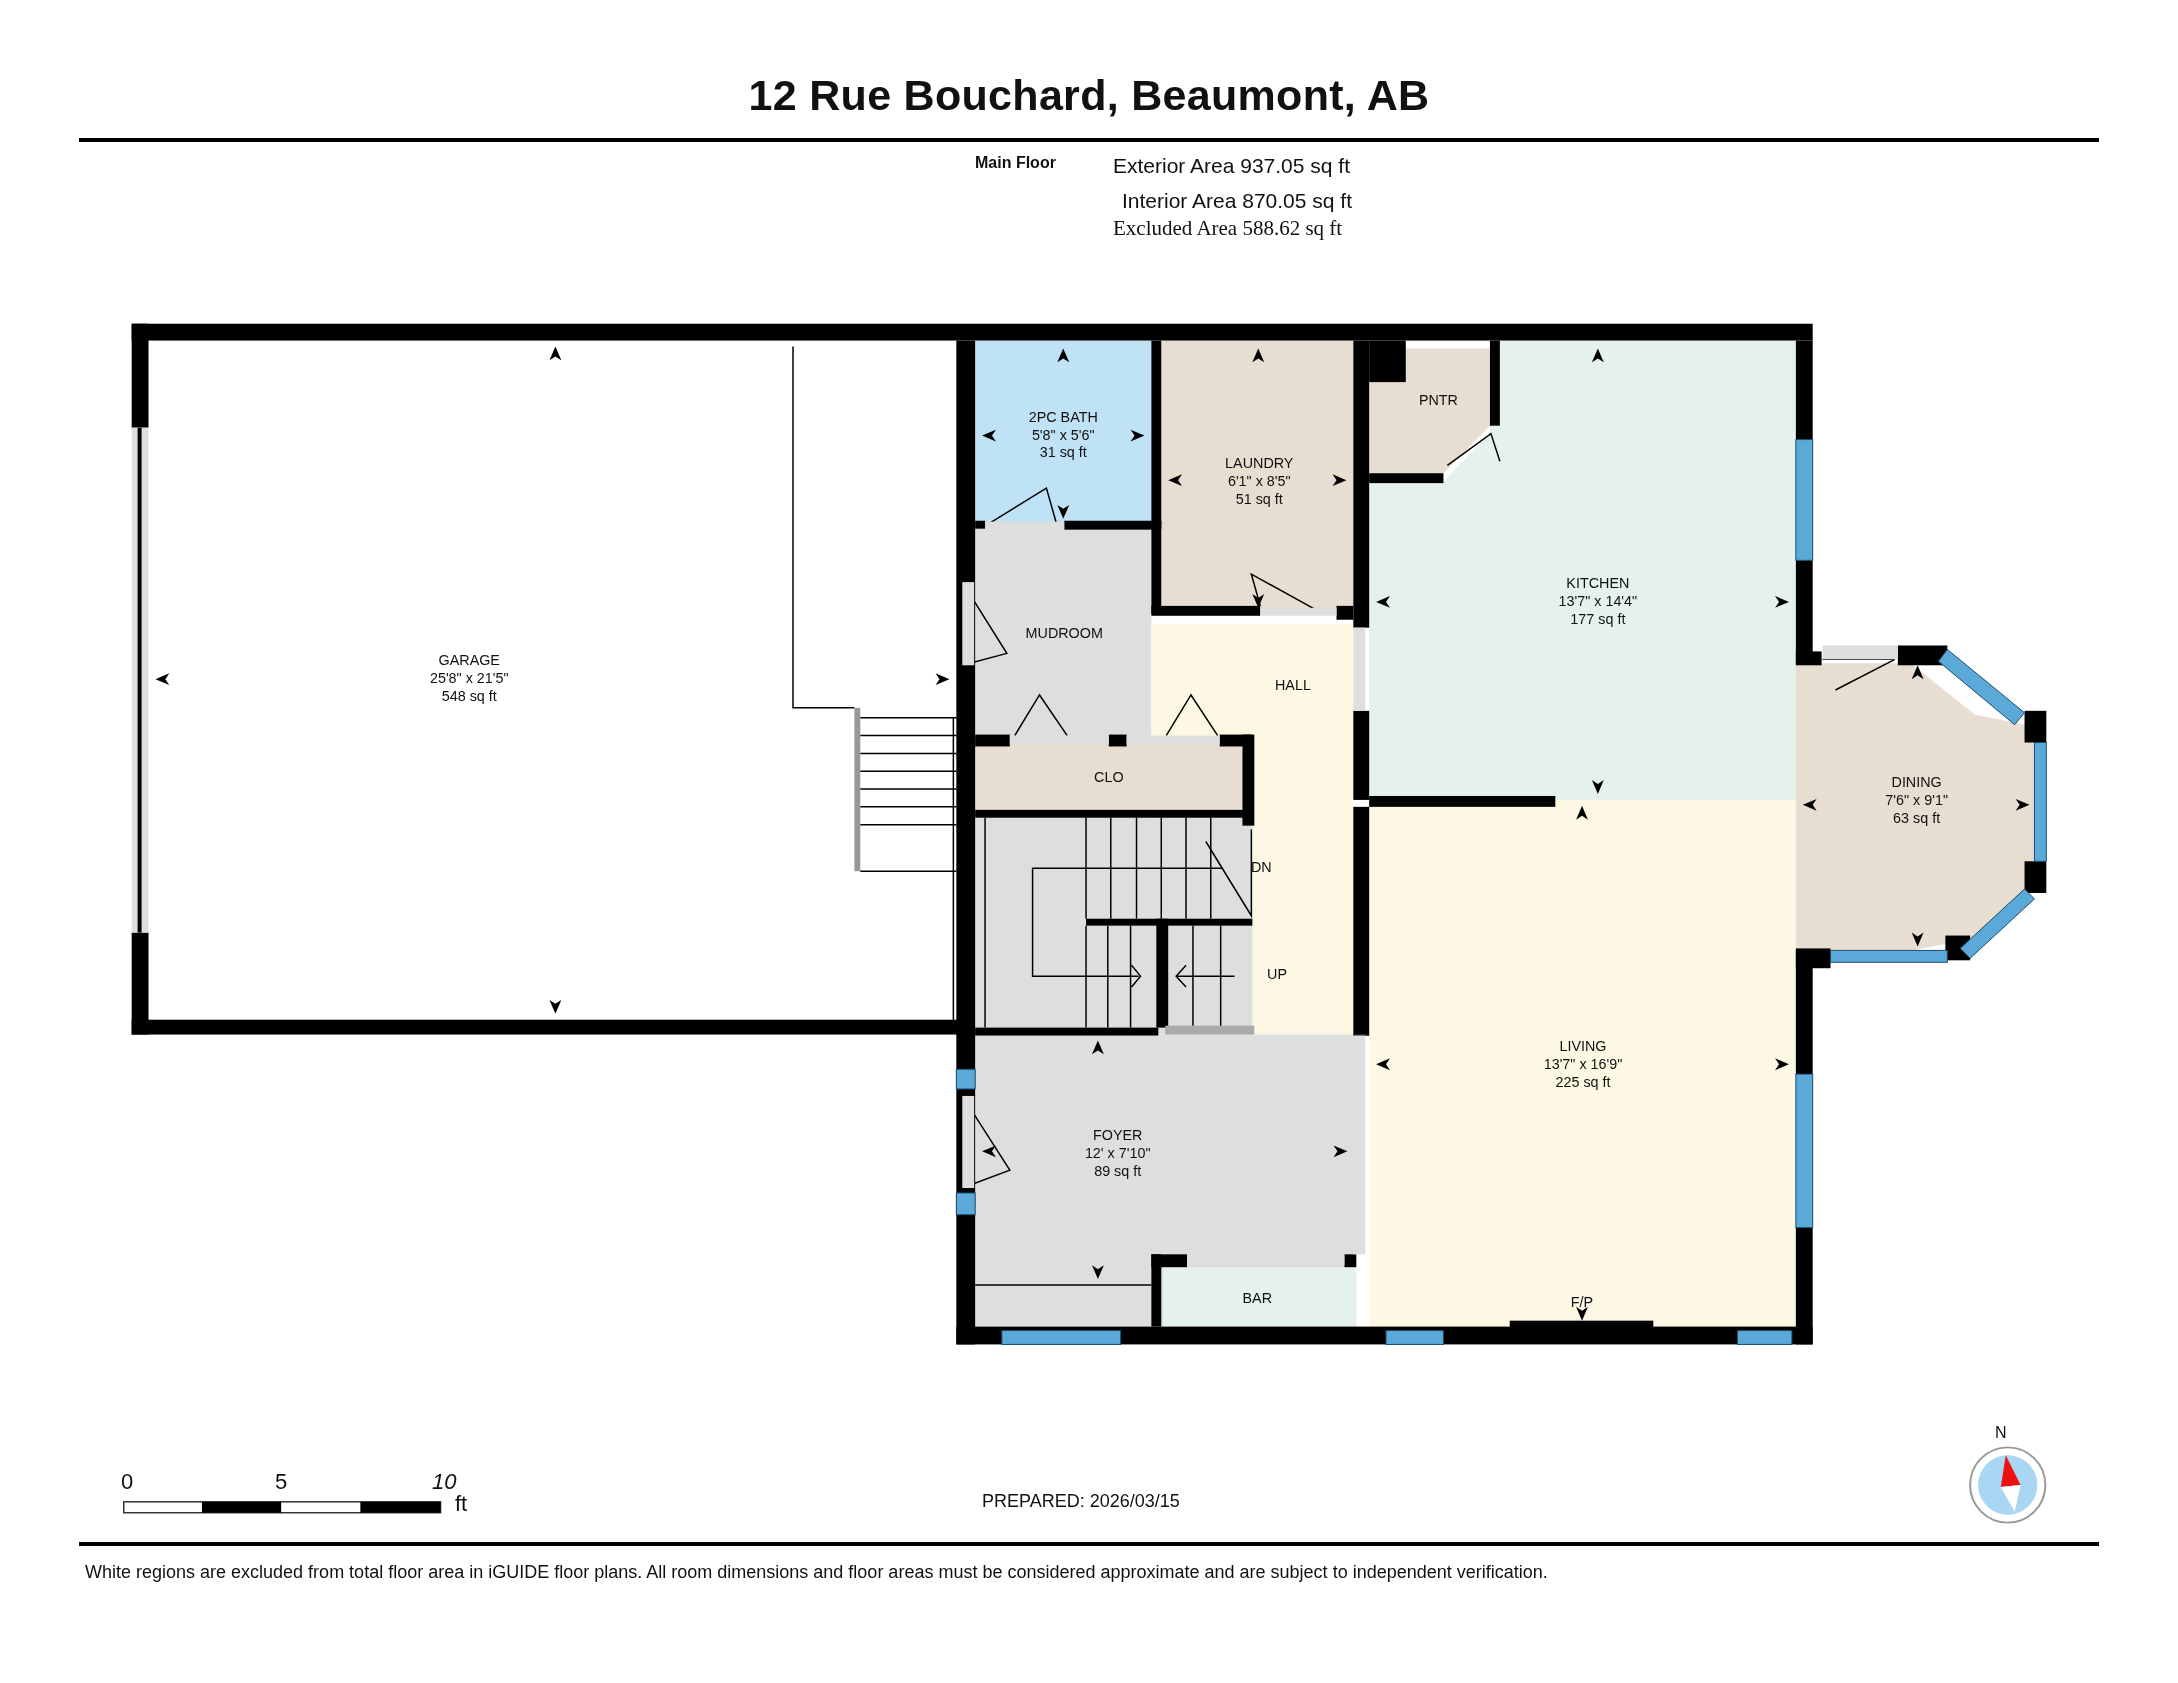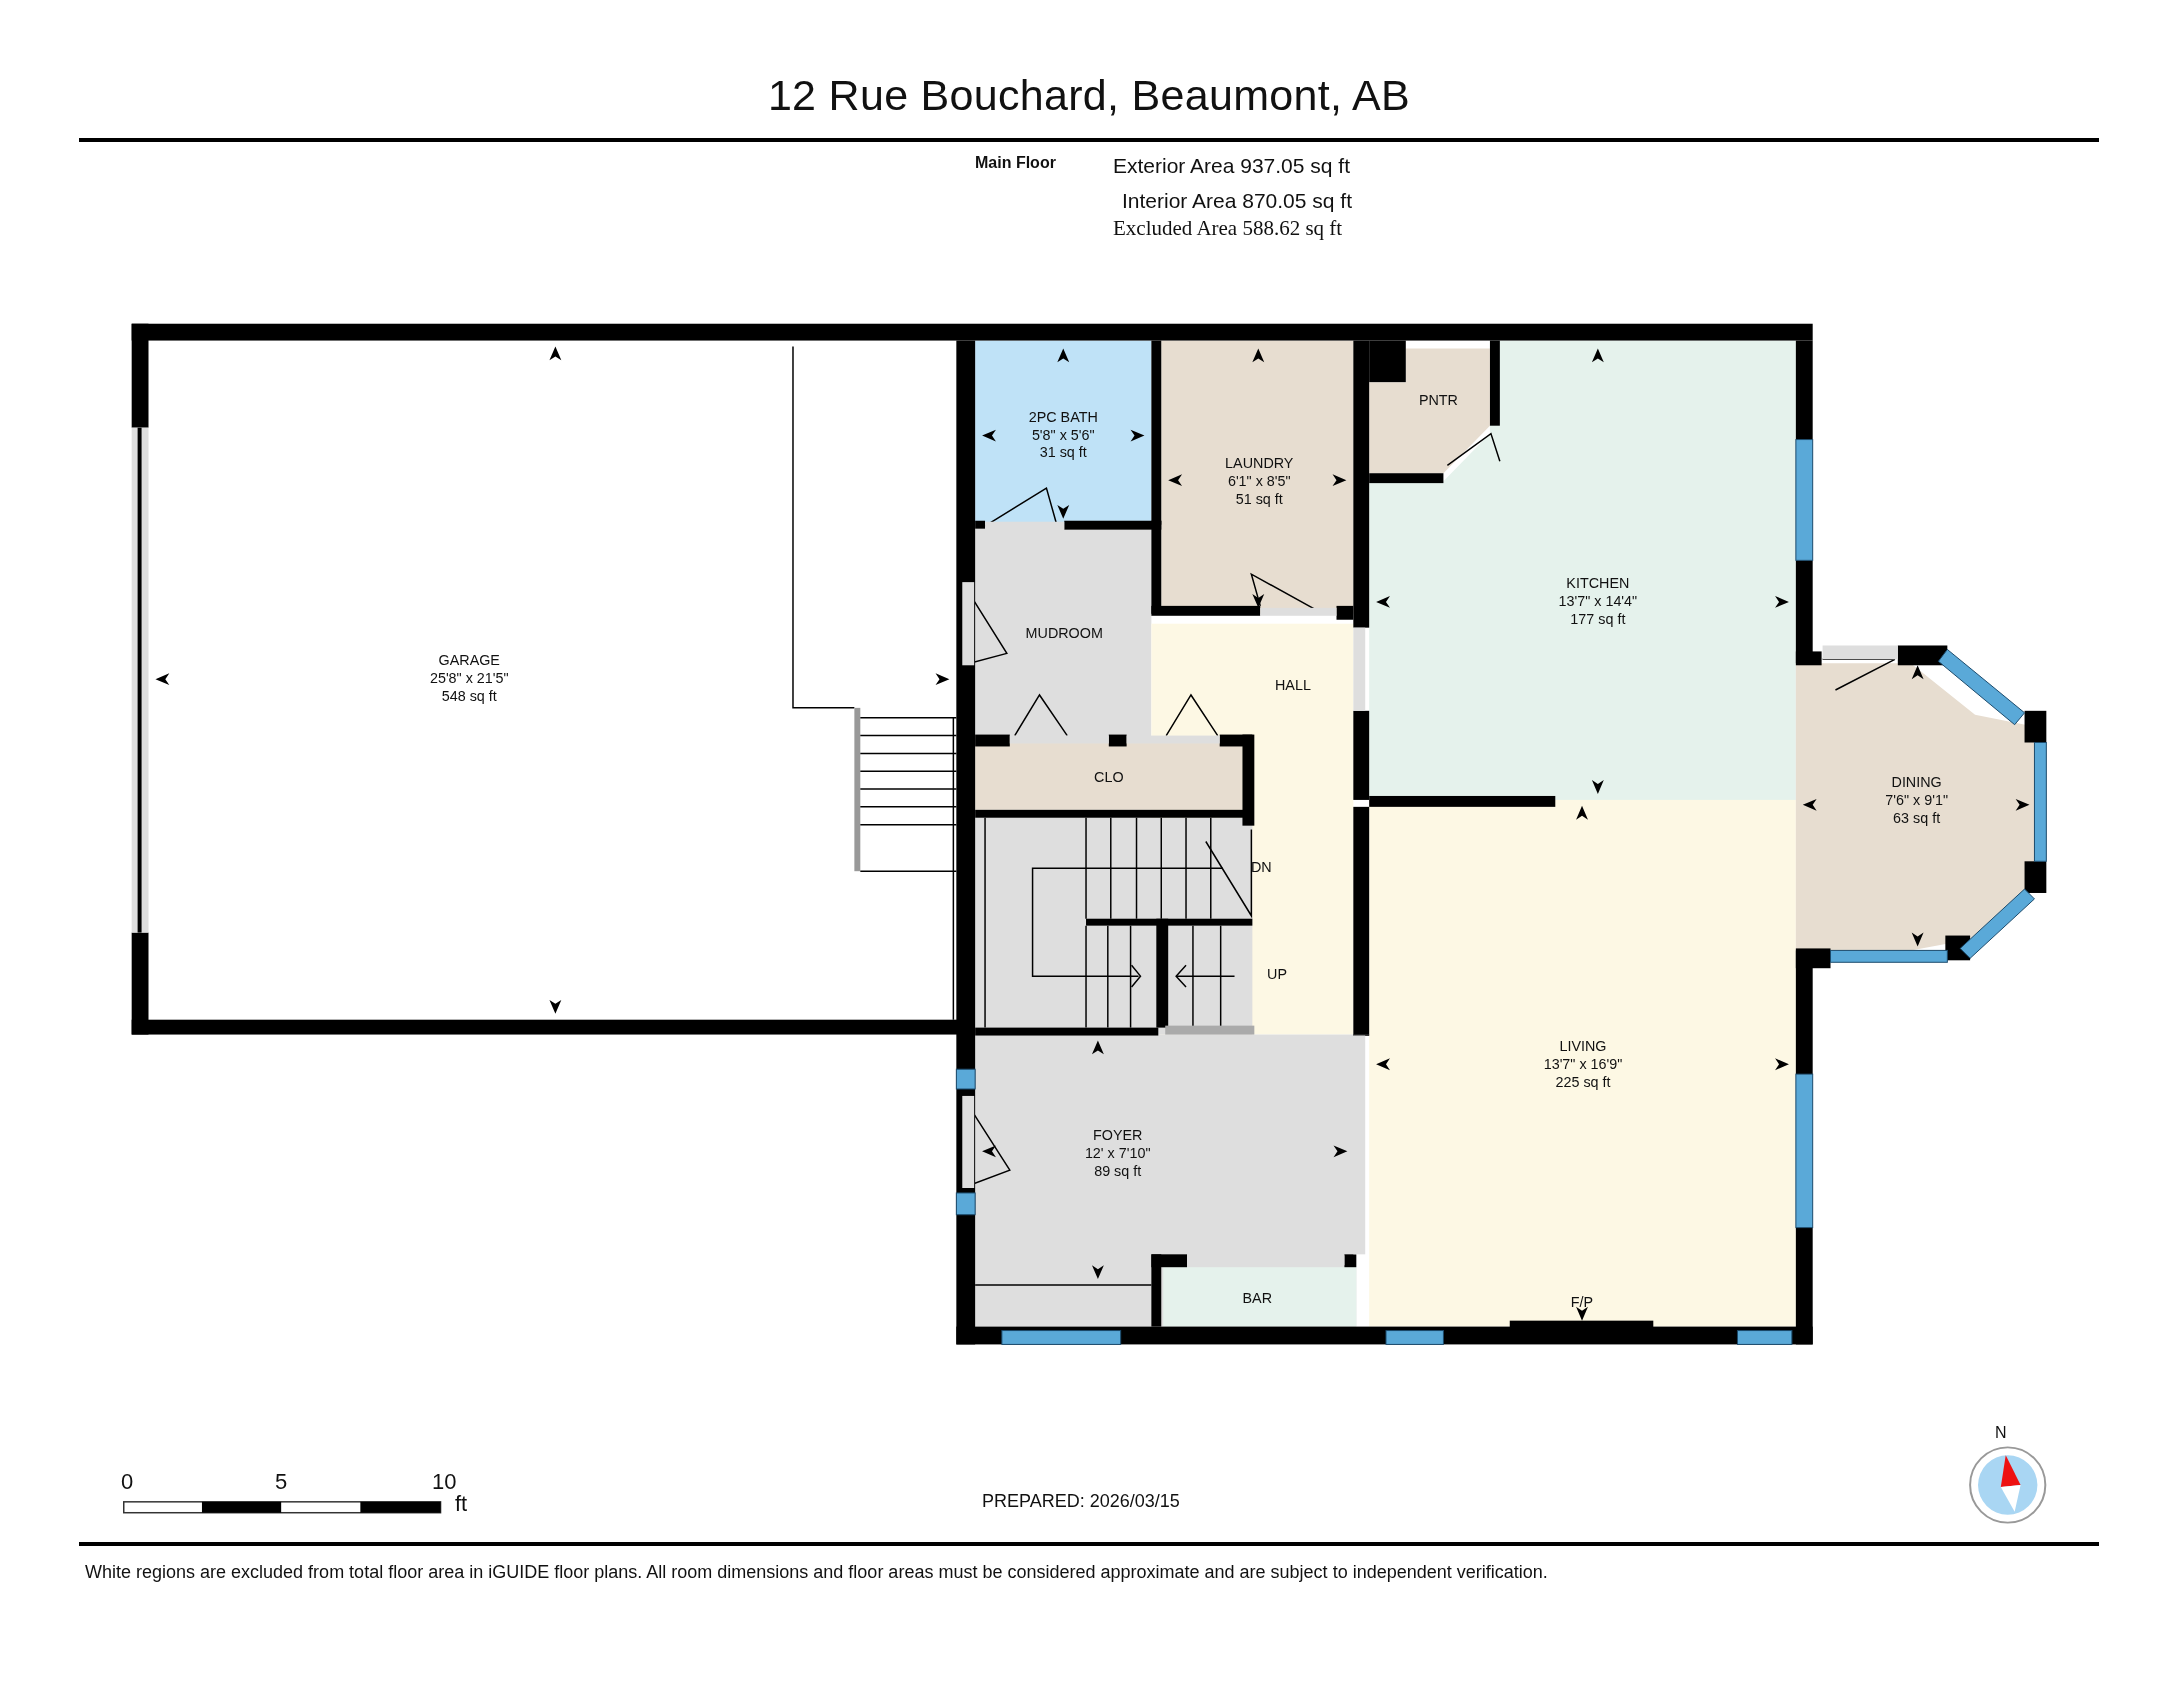--- a/index.html
+++ b/index.html
@@ -1,19 +1,19 @@
 <!DOCTYPE html>
 <html><head>
 <meta charset="utf-8">
 <style>
   html, body { margin:0; padding:0; background:#ffffff; }
   body { width:2178px; height:1683px; position:relative; overflow:hidden;
          font-family:"Liberation Sans", sans-serif; color:#111; }
   .title { position:absolute; left:0; width:2178px; top:71px; text-align:center;
-           font-size:43px; font-weight:normal; letter-spacing:0.3px; }
+           font-size:43px; font-weight:bold; letter-spacing:0.3px; }
   .rule { position:absolute; left:79px; width:2020px; height:4px; background:#000; }
   .floor-label { position:absolute; left:975px; top:154px; font-size:16px; font-weight:bold; }
   .area-line { position:absolute; left:1113px; font-size:21px; }
   svg.plan { position:absolute; left:0; top:0; }
   .room-text { font-family:"Liberation Sans", sans-serif; font-size:14.5px; fill:#111; text-anchor:middle; }
   .scale-num { position:absolute; font-size:22px; top:1469px; }
   .scale-ft { position:absolute; font-size:22px; left:455px; top:1491px; }
   .prepared { position:absolute; left:982px; top:1491px; font-size:18px; }
   .disclaimer { position:absolute; left:85px; top:1562px; font-size:18px; }
   .compass-n { position:absolute; left:1995px; top:1424px; font-size:16px; }
@@ -253,21 +253,21 @@
   <g>
     <circle cx="2028" cy="1500" r="38" fill="#fff" stroke="#999" stroke-width="2"></circle>
     <circle cx="2028" cy="1500" r="30" fill="#a9d6f3"></circle>
     <polygon points="2026,1470 2041,1500 2021,1502" fill="#ee1111"></polygon>
     <polygon points="2021,1502 2041,1500 2035,1527" fill="#ffffff"></polygon>
   </g>
 </svg>
 
 <div class="scale-num" style="left:121px;">0</div>
 <div class="scale-num" style="left:275px;">5</div>
-<div class="scale-num" style="left:432px;">10</div>
+<div class="scale-num" style="left:432px;font-style:italic;">10</div>
 <div class="scale-ft">ft</div>
 
 <div class="prepared">PREPARED: 2026/03/15</div>
 <div class="compass-n">N</div>
 
 <div class="rule" style="top:1542px;"></div>
 <div class="disclaimer">White regions are excluded from total floor area in iGUIDE floor plans. All room dimensions and floor areas must be considered approximate and are subject to independent verification.</div>
 
 
 </body></html>

